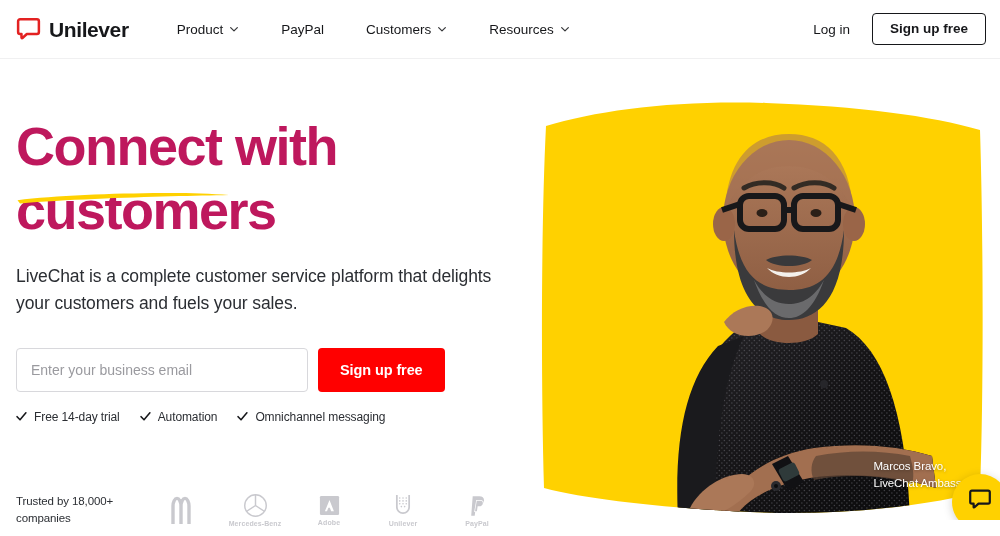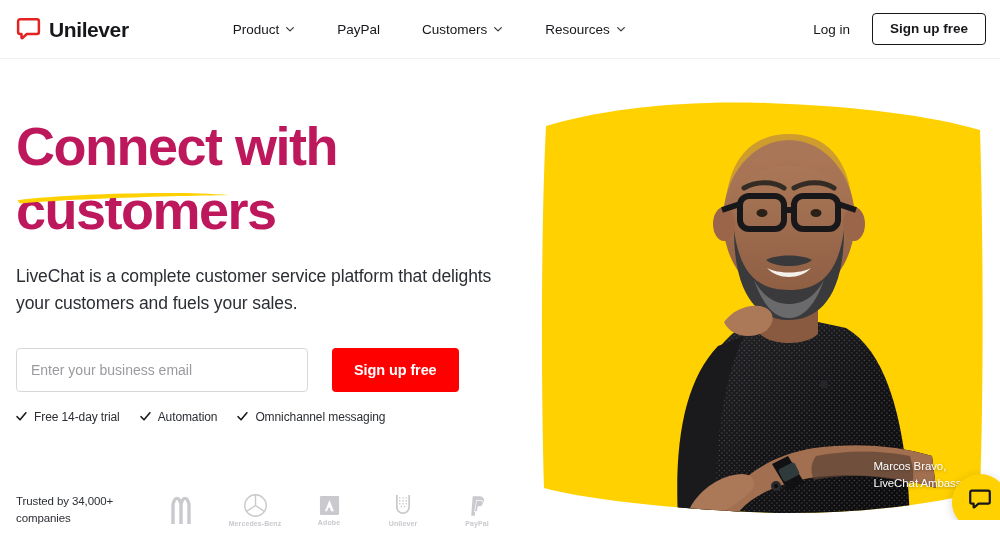--- a/index.html
+++ b/index.html
@@ -25,21 +25,21 @@
   }
   .brand {
     display: flex; align-items: center; gap: 8px;
     margin-left: 16px; cursor: pointer;
   }
   .brand-mark { width: 25px; height: 25px; display: block; }
   .brand-name {
     font-size: 21px; font-weight: 700; color: #16171a;
     letter-spacing: -0.4px; line-height: 1;
   }
-  .nav { display: flex; align-items: flex-end; margin-left: 104px; }
+  .nav { display: flex; align-items: flex-end; margin-left: 48px; }
   .nav-item {
     display: flex; align-items: center; gap: 6px;
     font-size: 13.5px; color: #16171a; font-weight: 500;
     cursor: pointer; padding: 6px 0;
   }
   .nav-item + .nav-item { margin-left: 42px; }
   .chev { width: 10px; height: 10px; display: block; opacity: .85; }
   .header-right {
     margin-left: auto; margin-right: 14px;
     display: flex; align-items: center; gap: 22px;
@@ -70,21 +70,21 @@
     position: absolute; left: 0; top: 72px;
     width: 215px; height: 16px; pointer-events: none;
   }
   .subhead {
     margin-top: 24px;
     font-size: 17.5px; color: #2b2e33; line-height: 1.52;
     letter-spacing: -0.1px;
   }
 
   .form-row {
-    margin-top: 31px; display: flex; align-items: stretch; gap: 24px;
+    margin-top: 31px; display: flex; align-items: stretch; gap: 10px;
   }
   .email-input {
     width: 292px; height: 44px;
     border: 1px solid #d8d8dc; border-radius: 4px;
     background: #fff; padding: 0 14px;
     font-family: "Liberation Sans", sans-serif;
     font-size: 14px; color: #16171a; outline: none;
   }
   .email-input::placeholder { color: #9a9a9f; }
   .cta-btn {
@@ -236,21 +236,21 @@
               <path d="M1.2 6.2l3.2 3.4L10.8 2" fill="none" stroke="#16171a" stroke-width="1.7" stroke-linecap="round" stroke-linejoin="round"></path>
             </svg>
         </span>
         <span class="perk-label">Omnichannel messaging</span>
       </div>
     </div>
   </div>
 
   <div class="trusted">
     <div class="trusted-text">
-      <span>Trusted by 34,000+</span><br>
+      <span>Trusted by 18,000+</span><br>
       <span>companies</span>
     </div>
 
     <div class="logo-row">
 
       <div class="logo-cell">
         <span>
           <svg class="logo-glyph" width="34" height="30" viewBox="0 0 34 30">
             <path d="M9 29V11c0-4 1.8-7.6 4-7.6S17 7 17 11v18V11c0-4 1.8-7.6 4-7.6S25 7 25 11v18" fill="none" stroke="#c9c9ce" stroke-width="3.4" stroke-linecap="butt"></path>
           </svg>

